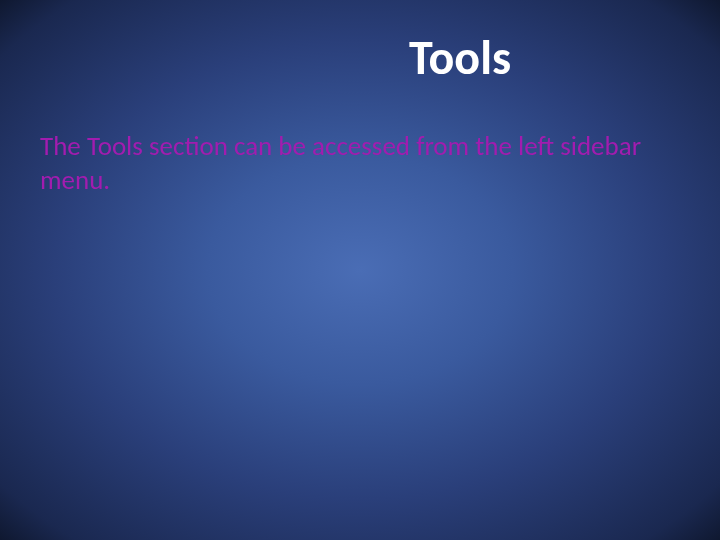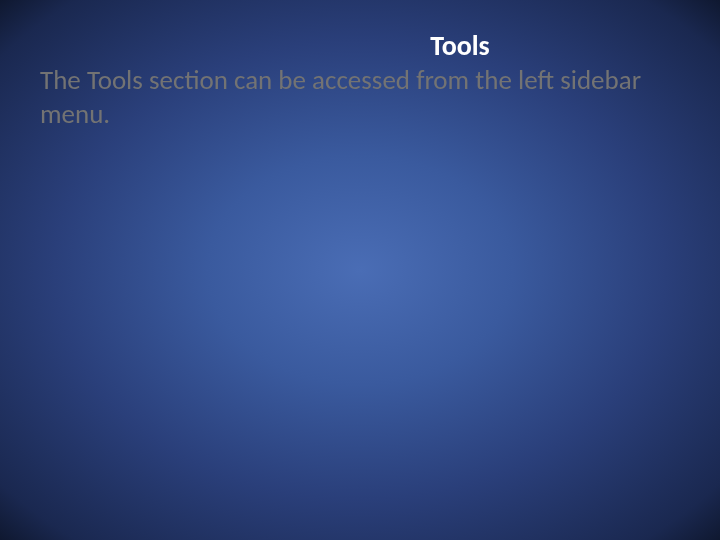--- a/index.html
+++ b/index.html
@@ -15,30 +15,31 @@
       color: #ffffff;
       overflow: hidden;
       position: relative;
     }
     .slide-container {
       width: 100%;
       height: 100%;
       padding: 28px 40px;
     }
     .title {
-      font-size: 28px;
+      font-size: 48px;
       font-weight: 700;
       text-align: center;
       margin-left: 200px;
+      margin-bottom: 42px;
       color: #ffffff;
     }
     .body-text {
       font-size: 27px;
       line-height: 1.25;
-      color: #737373;
+      color: #a21caf;
       font-weight: 400;
     }
     .paragraph {
       margin-bottom: 36px;
     }
   </style>
 </head>
 <body>
 
 <div class="slide-container">

